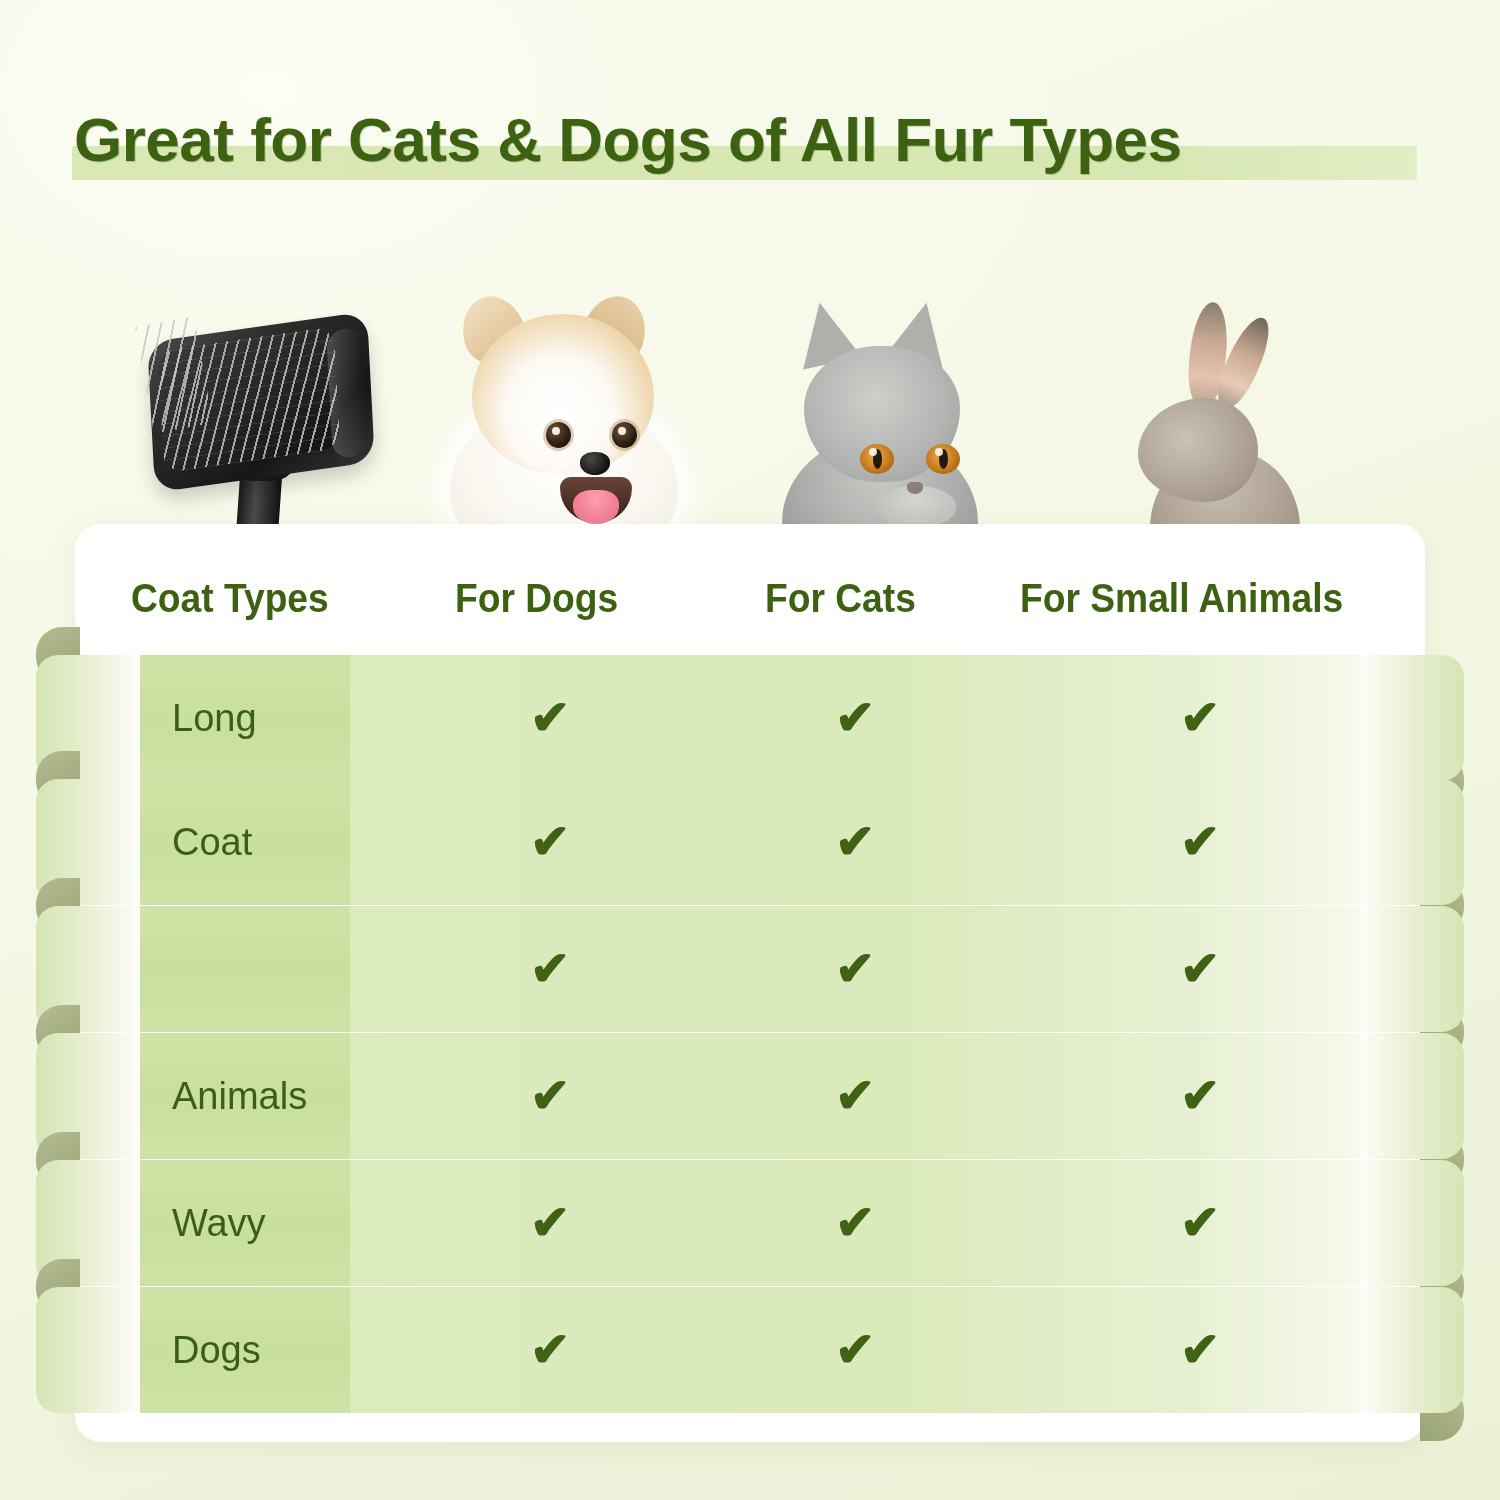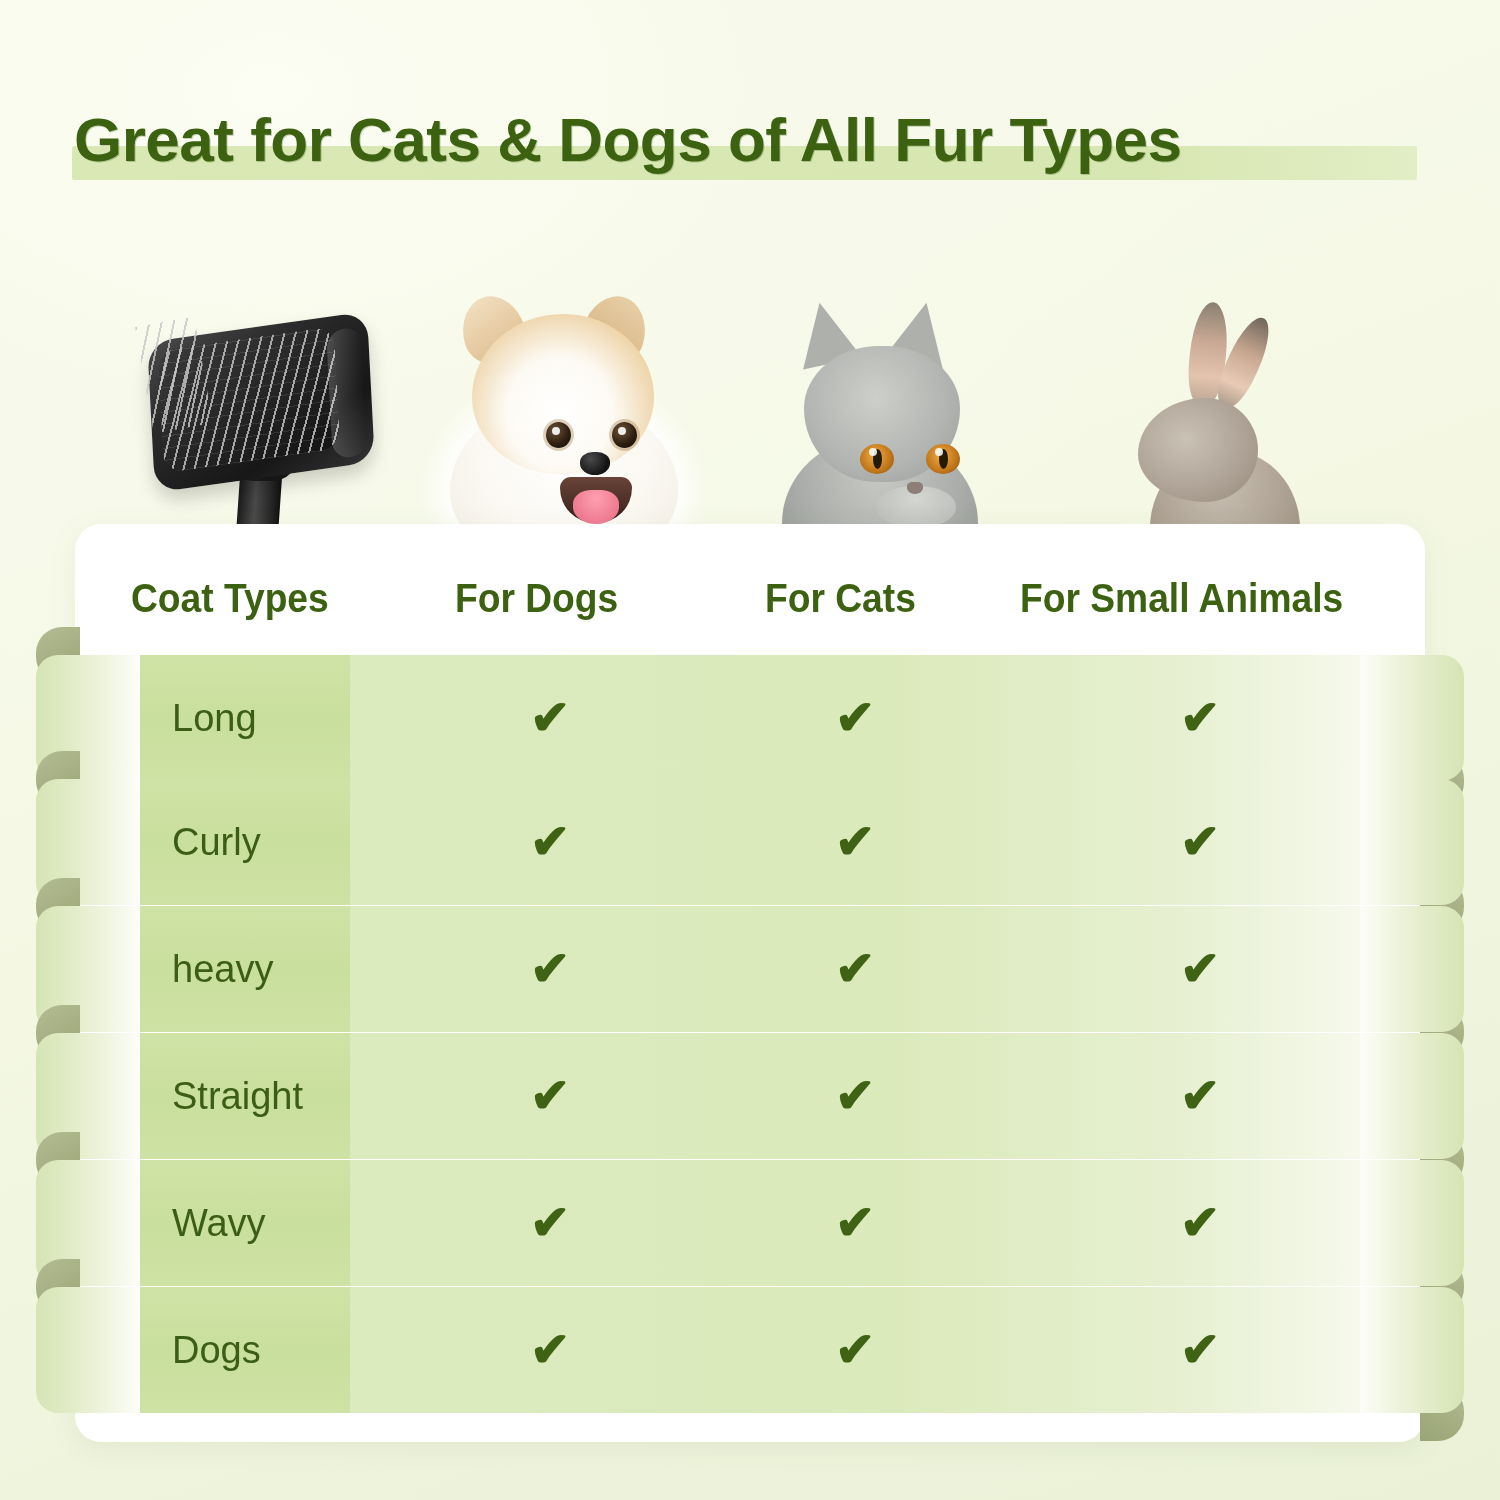--- a/index.html
+++ b/index.html
@@ -343,47 +343,46 @@
     <div class="check k2">✔</div>
   </div>
 
   <div class="ribbon" style="top:779px">
     <div class="tail-fold-l"></div>
     <div class="tail-fold-r"></div>
     <div class="band-l"></div>
     <div class="band-r"></div>
     <div class="band-main"></div>
     <div class="cat-cell"></div>
-    <div class="row-label">Curly</div>
+    <div class="row-label">Coat</div>
     <div class="check k0">✔</div>
     <div class="check k1">✔</div>
     <div class="check k2">✔</div>
   </div>
 
   <div class="ribbon" style="top:906px">
     <div class="tail-fold-l"></div>
     <div class="tail-fold-r"></div>
     <div class="band-l"></div>
     <div class="band-r"></div>
     <div class="band-main"></div>
     <div class="cat-cell"></div>
-    <div class="row-label">heavy</div>
     <div class="check k0">✔</div>
     <div class="check k1">✔</div>
     <div class="check k2">✔</div>
   </div>
 
   <div class="ribbon" style="top:1033px">
     <div class="tail-fold-l"></div>
     <div class="tail-fold-r"></div>
     <div class="band-l"></div>
     <div class="band-r"></div>
     <div class="band-main"></div>
     <div class="cat-cell"></div>
-    <div class="row-label">Straight</div>
+    <div class="row-label">Animals</div>
     <div class="check k0">✔</div>
     <div class="check k1">✔</div>
     <div class="check k2">✔</div>
   </div>
 
   <div class="ribbon" style="top:1160px">
     <div class="tail-fold-l"></div>
     <div class="tail-fold-r"></div>
     <div class="band-l"></div>
     <div class="band-r"></div>

